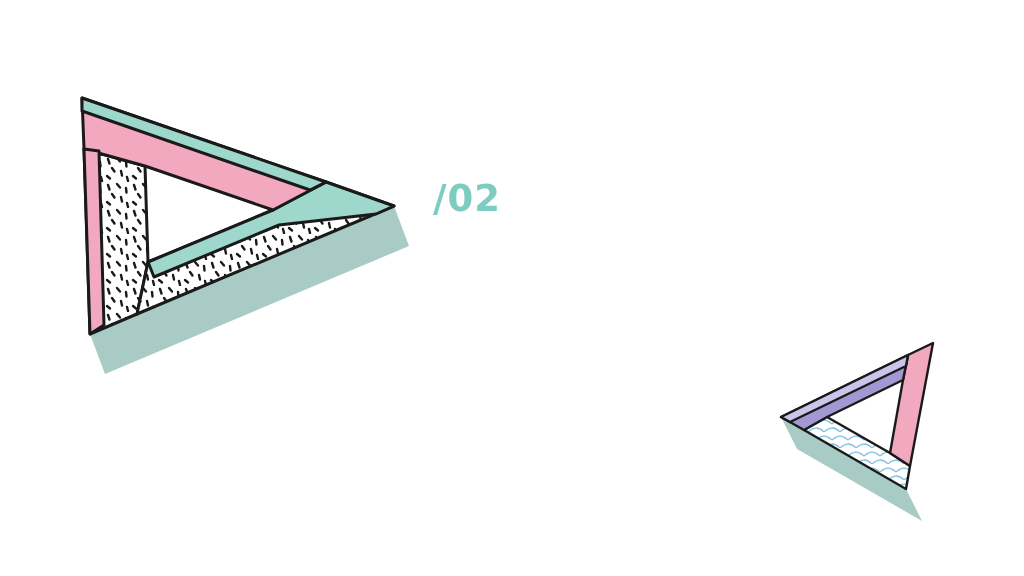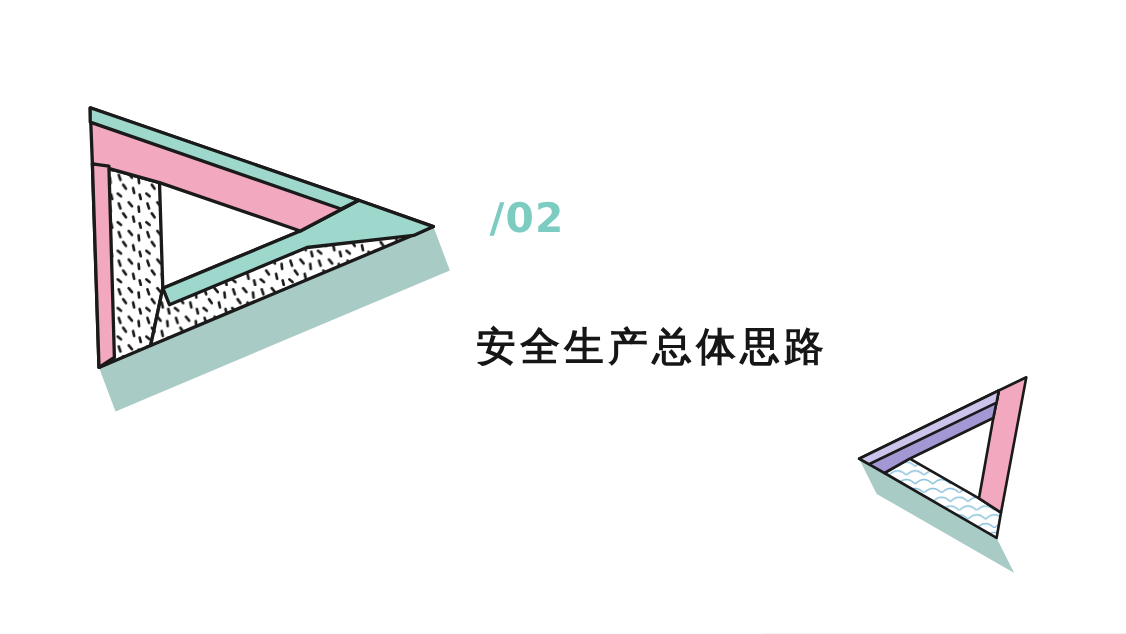--- a/index.html
+++ b/index.html
@@ -10,21 +10,20 @@
     overflow:hidden;
     font-family:"Liberation Sans",sans-serif;
   }
   .decor{position:absolute;left:0;top:0;width:100%;height:100%;}
   .section-number{
     position:absolute;left:433px;top:180px;
     font-family:"DejaVu Sans",sans-serif;
     font-size:37px;font-weight:800;letter-spacing:1px;
     color:var(--section_number_color,#7dccc1);
     line-height:1;
-    margin-left:12px;
   }
   .slide-title{
     position:absolute;left:433px;top:295px;margin:0;
     font-size:36px;font-weight:600;letter-spacing:4px;
     color:var(--title_color,#161616);
     line-height:1.1;
     font-family:"Liberation Sans",sans-serif;
   }
 </style>
 </head>
@@ -72,15 +71,14 @@
     <g style="stroke:var(--outline,#1a1a1a)" stroke-width="2.4" stroke-linejoin="round">
       <polygon points="910,466 906,489 804,430 827,417 890,453" fill="url(#scales)"></polygon>
       <polygon points="908,355 933,343 910,466 890,453 903,380" style="fill:var(--pink,#f2a9bf)"></polygon>
       <polygon points="804,430 781,417 908,355 903,380 827,417" style="fill:var(--purple,#a398d4)"></polygon>
       <polygon points="781,417 908,355 906,366 790,422" style="fill:var(--lavender,#ccc4eb)"></polygon>
     </g>
   </svg>
 
   <div class="section-number">/02</div>
 
-  <h1 class="slide-title">安全生产总体思路</h1>
 
 </div>
 
 </body></html>

